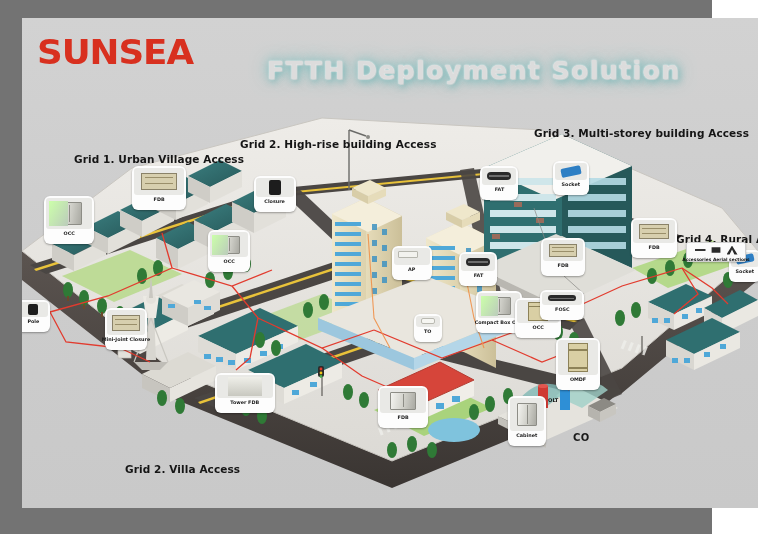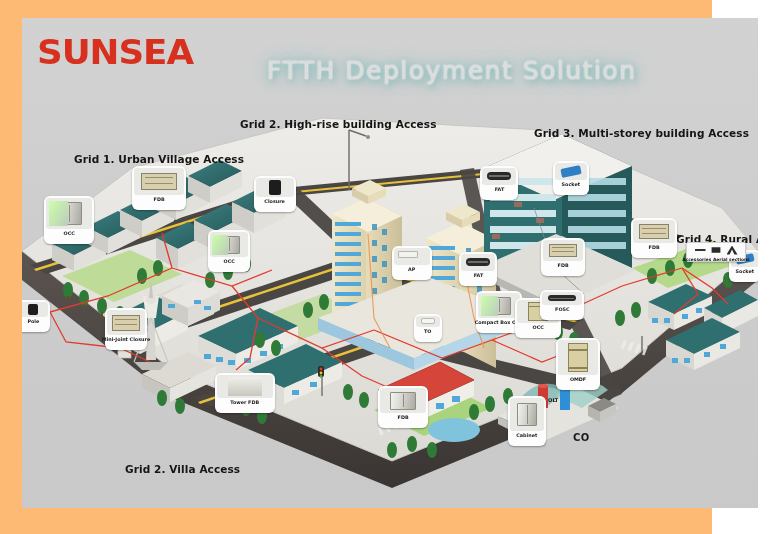--- a/index.html
+++ b/index.html
@@ -9,21 +9,21 @@
     font-family: "Liberation Sans", sans-serif;
   }
   body {
     width: 780px; height: 534px;
     overflow: hidden;
     background: #ffffff;
   }
   #page {
     position: relative;
     width: 712px; height: 534px;
-    background: #fdba74;
+    background: #737373;
   }
   
   #poster {
     position: absolute;
     left: 22px; top: 18px;
     width: 736px; height: 490px;
     background: linear-gradient(180deg,#d2d2d2 0%,#cdcdcd 45%,#c9c9c9 100%);
     overflow: hidden;
   }
 
@@ -35,21 +35,21 @@
     color: #d8301f;
     font-family: "DejaVu Sans", sans-serif;
     transform: scaleX(1.05);
     transform-origin: left center;
     user-select: none;
   }
 
   
   #title {
     position: absolute; left: 245px; top: 38px;
-    font-size: 25px; font-weight: 400;
+    font-size: 25px; font-weight: 700;
     letter-spacing: 1.5px;
     color: #dcdcdc;
     font-family: "DejaVu Sans", sans-serif;
     text-shadow:
        0 0 2px #ffffff,
        1px 1px 0 #b9c6c6,
        0 0 10px #8fc6c6,
        0 0 18px #79bcbc,
        2px 3px 6px rgba(110,170,170,.75);
     white-space: nowrap;
@@ -64,21 +64,21 @@
   .grid-label {
     position: absolute;
     font-size: 10.5px;
     font-weight: 700;
     color: #151515;
     white-space: nowrap;
     font-family: "DejaVu Sans", sans-serif;
     letter-spacing: .1px;
   }
   #lbl-g1 { left: 52px;  top: 135px; }
-  #lbl-g2 { left: 218px; top: 100px; }
+  #lbl-g2 { left: 218px; top: 120px; }
   #lbl-g3 { left: 512px; top: 109px; }
   #lbl-g4 { left: 654px; top: 215px; }
   #lbl-g5 { left: 103px; top: 445px; }
 
   
   .map-caption {
     position:absolute;
     font-size: 9px; font-weight: 700; color:#1a1a1a;
     font-family:"DejaVu Sans", sans-serif;
     white-space:nowrap;

